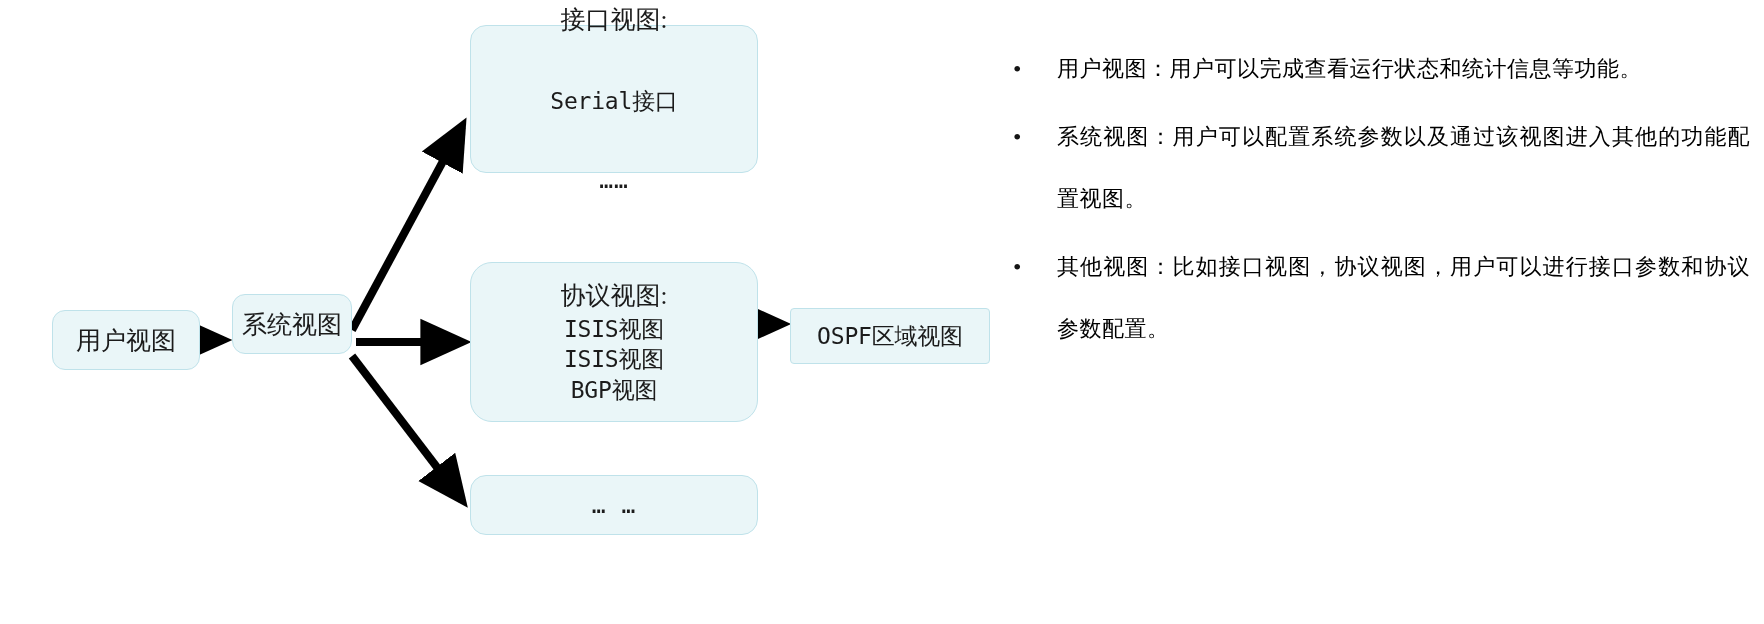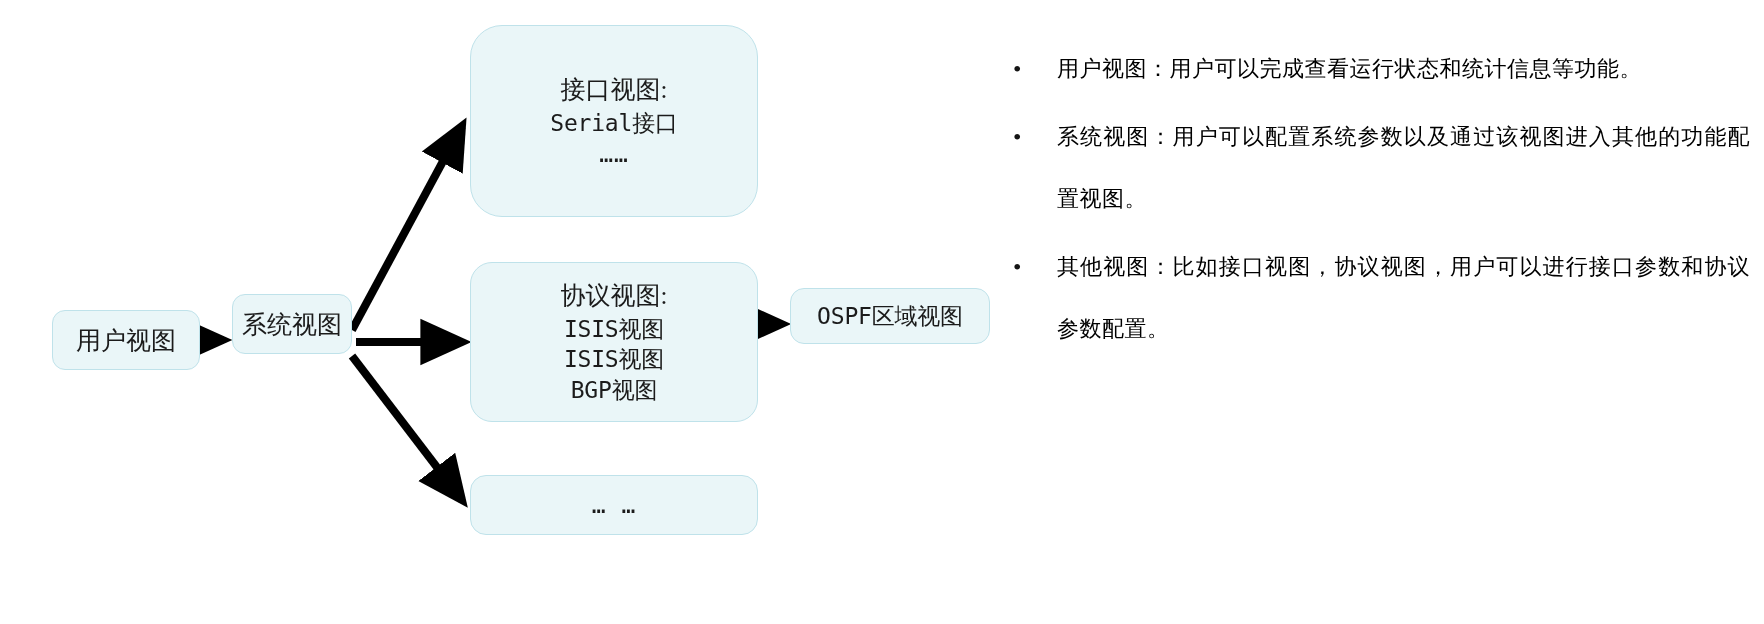--- a/index.html
+++ b/index.html
@@ -46,46 +46,47 @@
     top: 294px;
     width: 120px;
     height: 60px;
     font-size: 25px;
     border-radius: 13px;
   }
   .node-interface {
     left: 470px;
     top: 25px;
     width: 288px;
-    height: 192px;
-    border-radius: 32px;
-    font-size: 25px;
+    height: 148px;
+    border-radius: 16px;
+    font-size: 25px;
+    gap: 48px;
   }
   .node-protocol {
     left: 470px;
     top: 262px;
     width: 288px;
     height: 160px;
     border-radius: 22px;
     font-size: 25px;
   }
   .node-other {
     left: 470px;
     top: 475px;
     width: 288px;
     height: 60px;
     border-radius: 16px;
     font-size: 25px;
   }
   .node-ospf-area {
     left: 790px;
-    top: 288px;
+    top: 308px;
     width: 200px;
     height: 56px;
-    border-radius: 14px;
+    border-radius: 4px;
     font-size: 22px;
     align-items: center;
   }
 
   .mono-line {
     font-family: "DejaVu Sans Mono", "Liberation Mono", monospace;
     font-size: 23px;
     letter-spacing: -0.2px;
   }
   .title-line {

